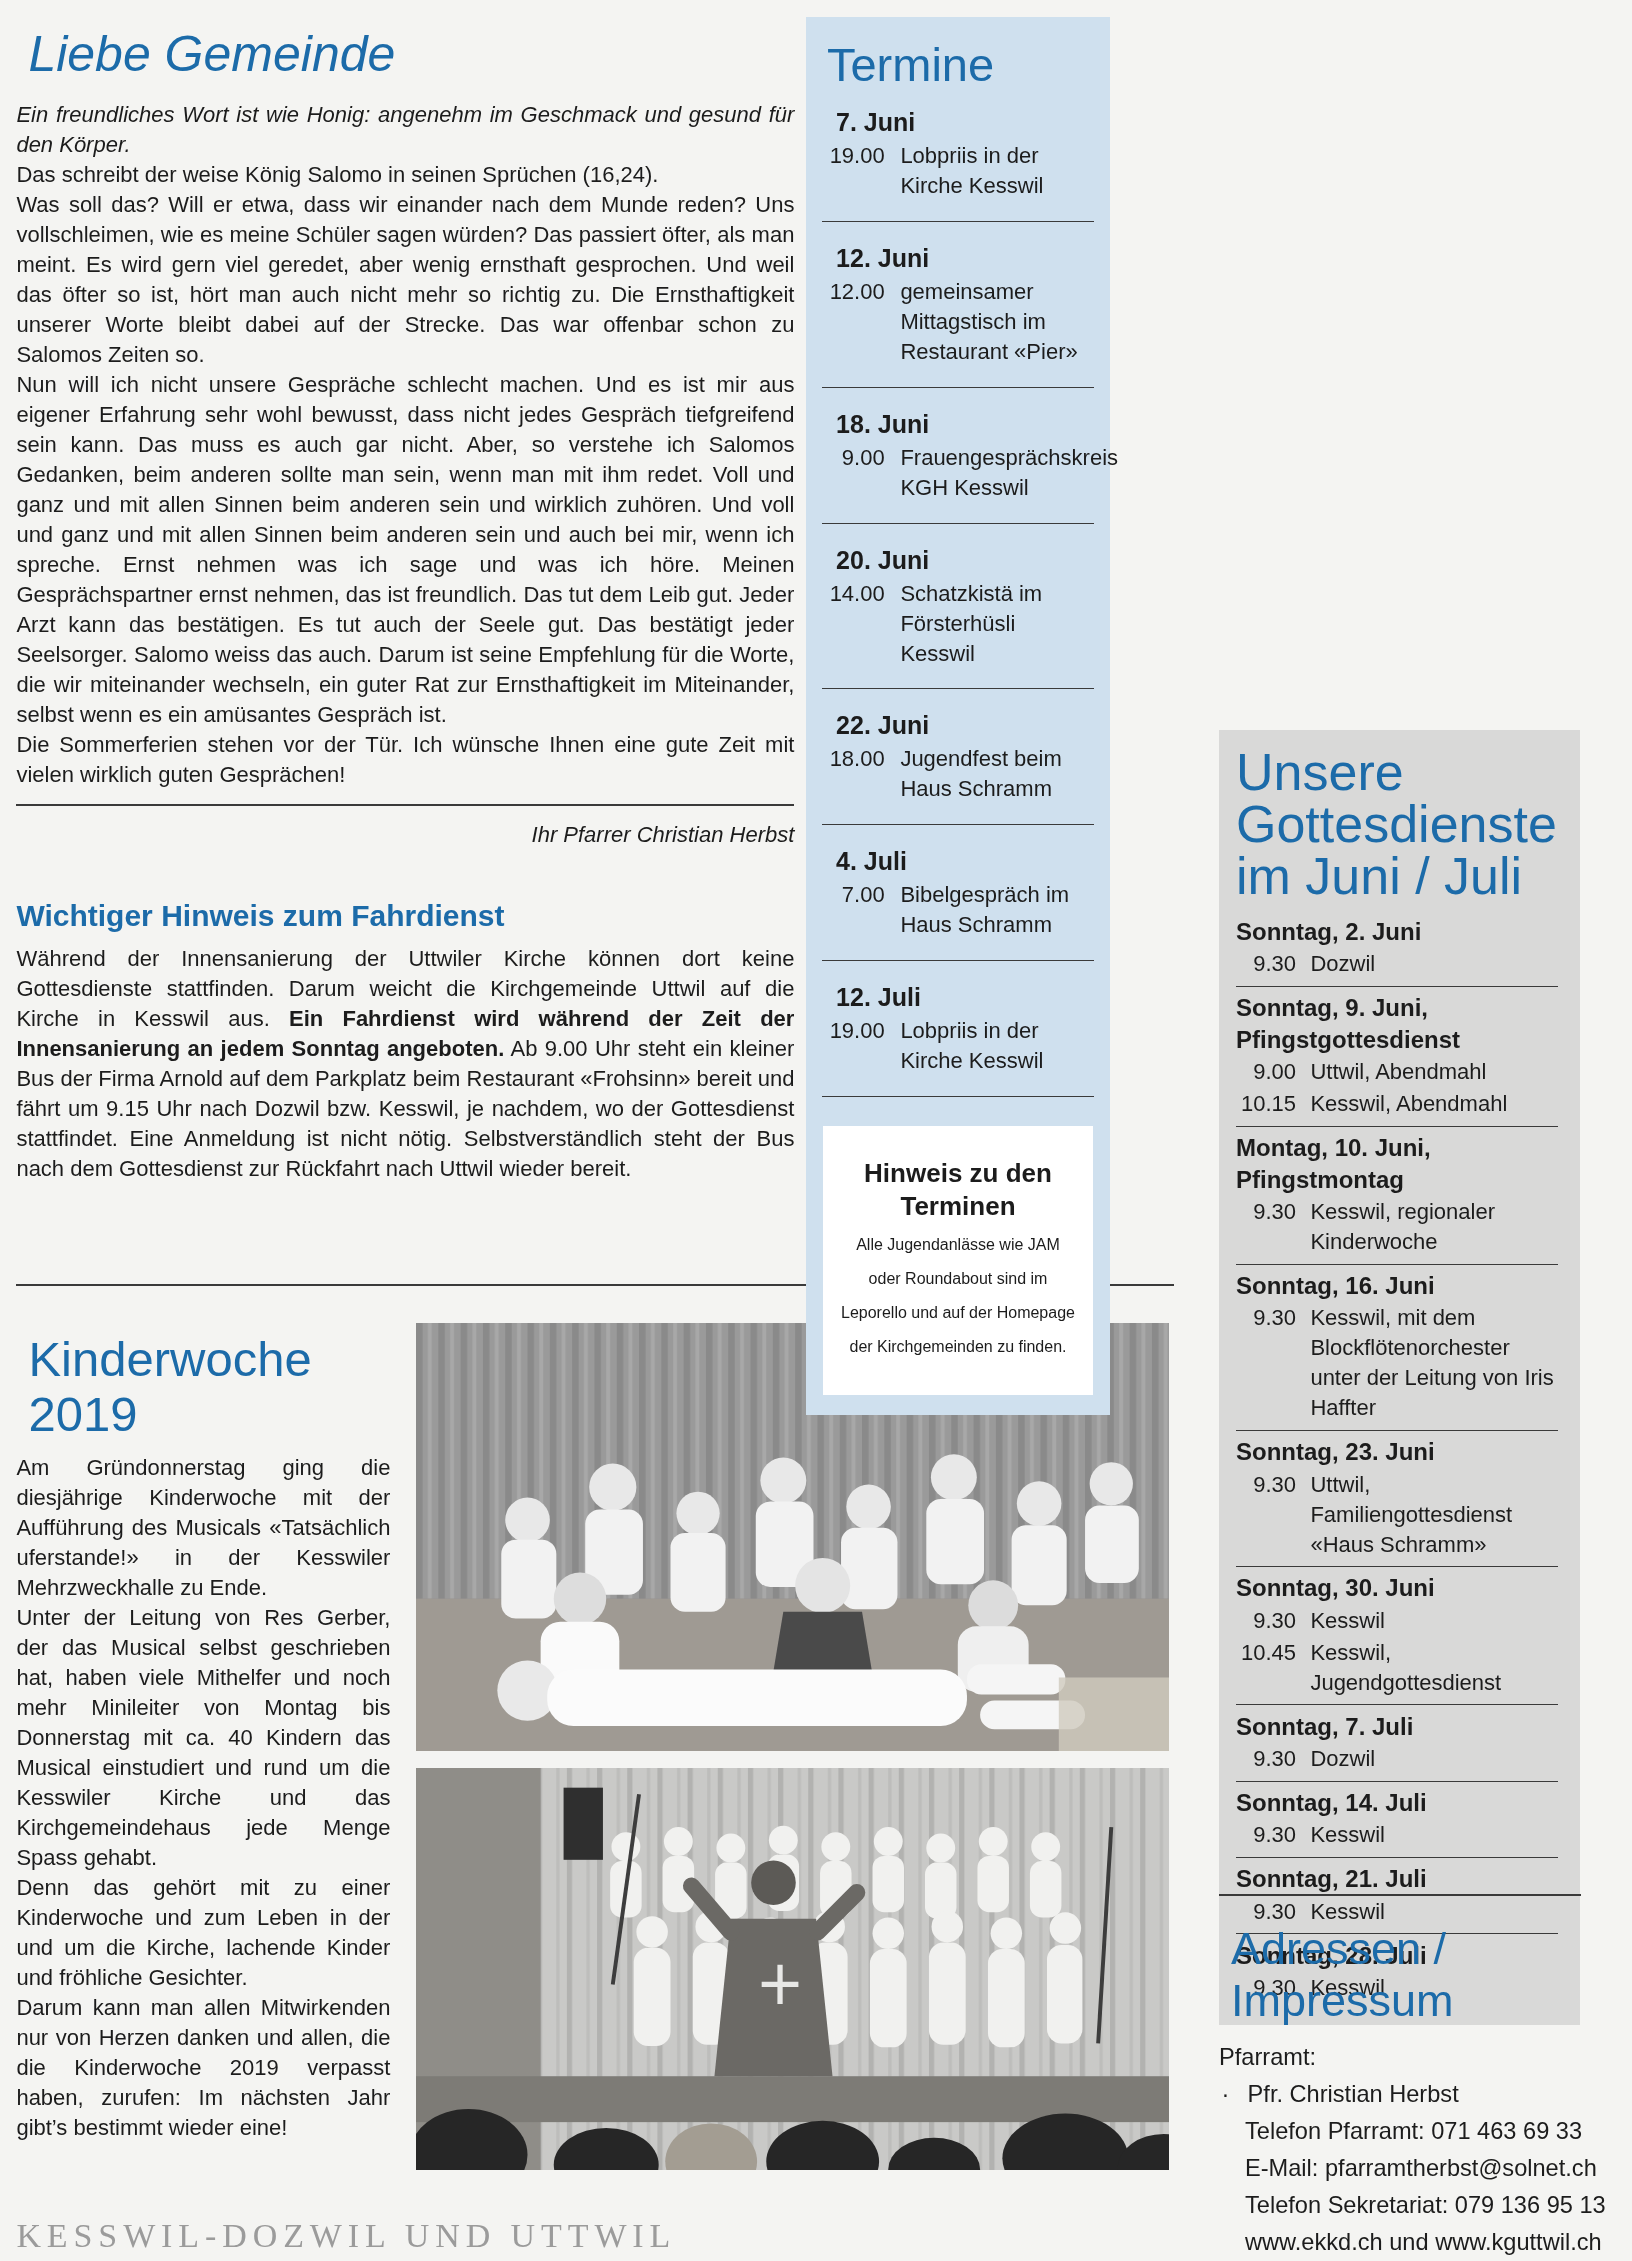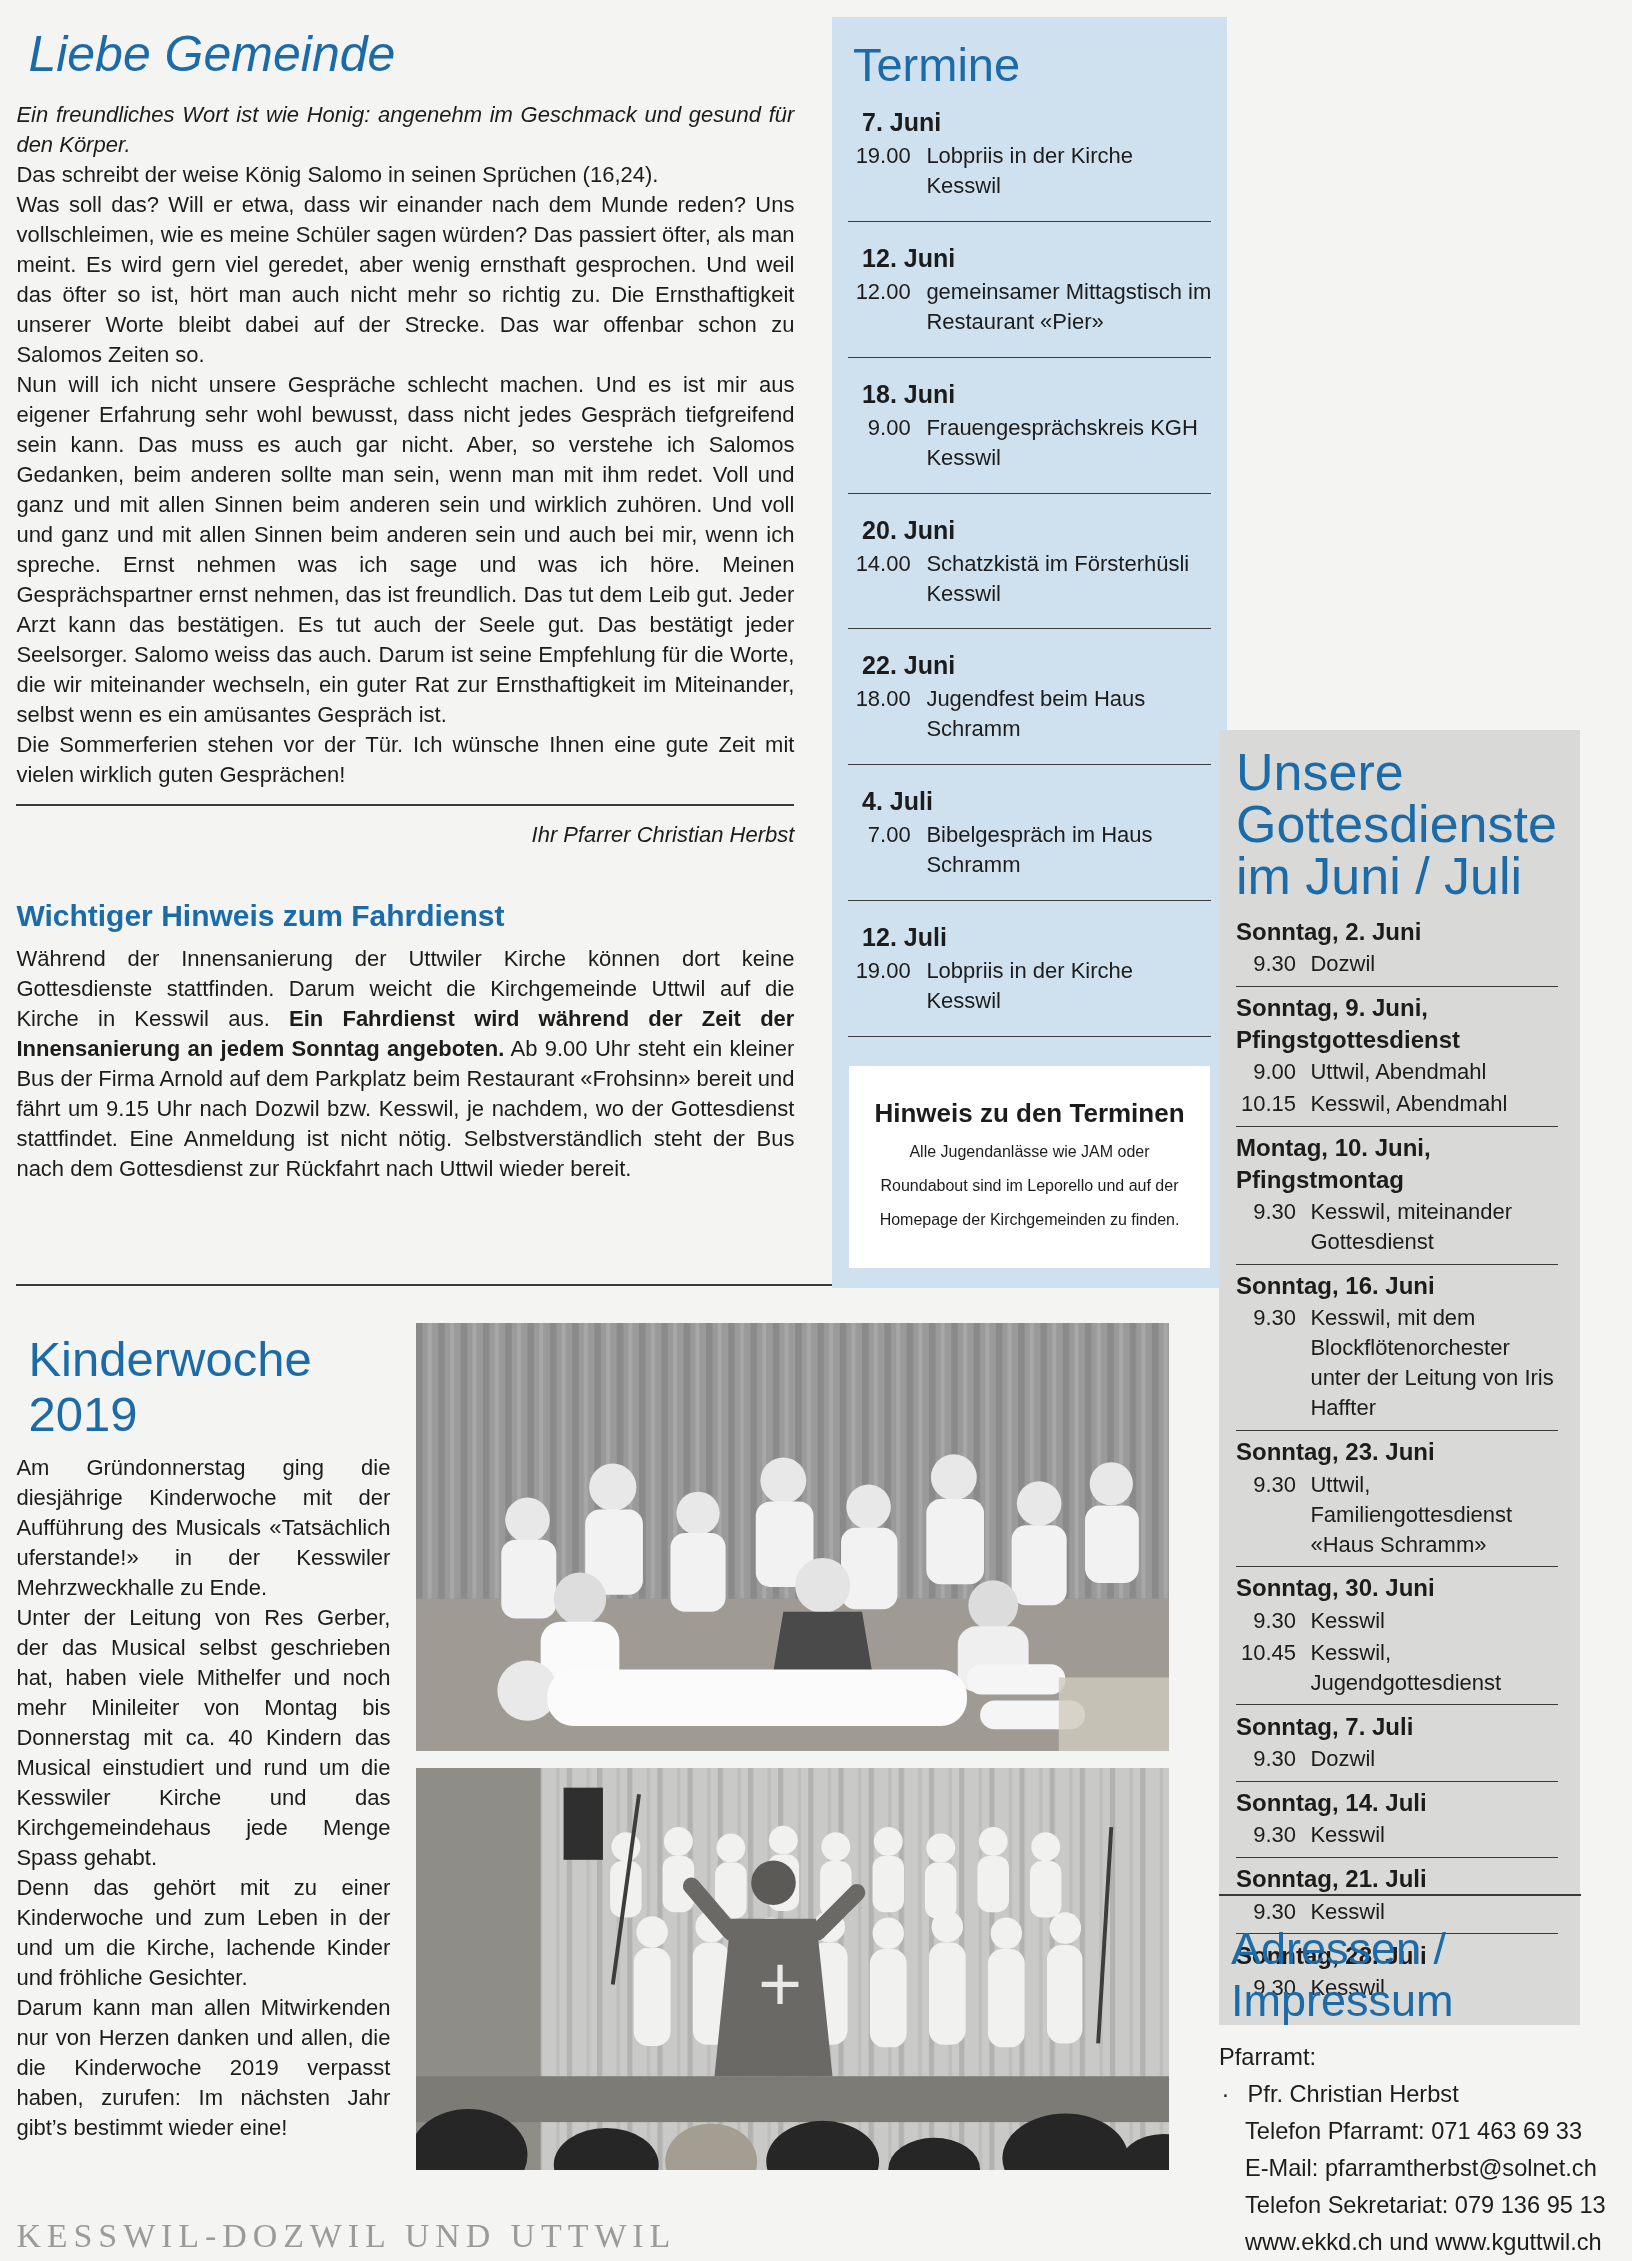--- a/index.html
+++ b/index.html
@@ -36,21 +36,21 @@
   .kinderwoche{position:absolute;left:16.4px;top:1320px;width:374px;}
   .kinderwoche h1{font-size:49px;line-height:55px;margin-bottom:10.5px;}
   .kinderwoche p{margin:0;}
   
   .photo{position:absolute;background:#888;}
   .photo svg{display:block;width:100%;height:100%;}
   .photo-1{left:416px;top:1323px;width:753px;height:428px;}
   .photo-2{left:416px;top:1768px;width:753px;height:402px;}
   
   .termine-box{
-    position:absolute;left:832px;top:17px;width:395px;min-height:1234px;
+    position:absolute;left:806px;top:17px;width:304px;min-height:1234px;
     background:var(--termine-bg);box-sizing:border-box;padding:15.7px 14.4px 19.7px 14.4px;
   }
   .termine-box h1{font-size:47px;line-height:55px;margin:3.9px 0 15.7px 6.6px;}
   .event{margin:0 1.3px;}
   .t-date{font-weight:bold;font-size:25px;line-height:31.5px;padding-left:14.4px;}
   .t-row{display:flex;font-size:22px;line-height:30px;margin-top:2.6px;}
   .t-time{width:63px;text-align:right;flex:none;}
   .t-desc{flex:1;padding-left:15.7px;}
   .t-div{border-top:1.3px solid var(--rule);margin:19.7px 1.3px 21px 1.3px;}
   
@@ -347,21 +347,21 @@
       <div class="s-row">
           <span class="s-time">10.15</span>
           <span class="s-desc">Kesswil, Abendmahl</span>
         </div>
     </div>
 
     <div class="s-entry">
       <div class="s-date">Montag, 10. Juni, Pfingstmontag</div>
       <div class="s-row">
           <span class="s-time">9.30</span>
-          <span class="s-desc">Kesswil, miteinander Gottesdienst</span>
+          <span class="s-desc">Kesswil, regionaler Kinderwoche</span>
         </div>
     </div>
 
     <div class="s-entry">
       <div class="s-date">Sonntag, 16. Juni</div>
       <div class="s-row">
           <span class="s-time">9.30</span>
           <span class="s-desc">Kesswil, mit dem Blockflötenorchester unter der Leitung von Iris Haffter</span>
         </div>
     </div>

